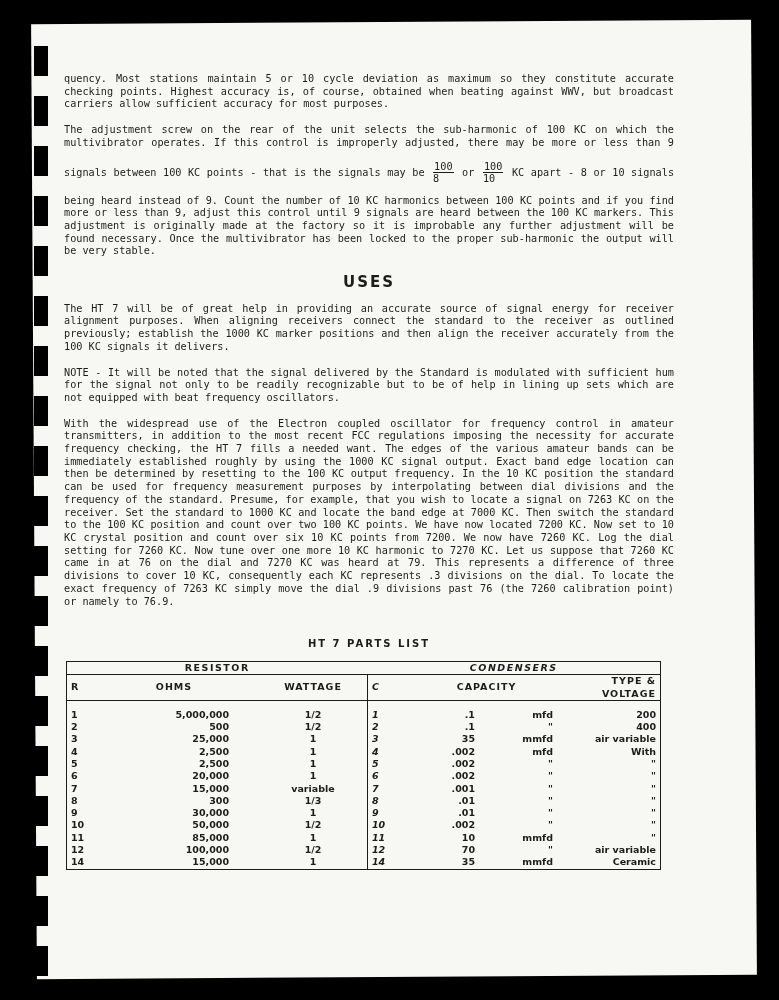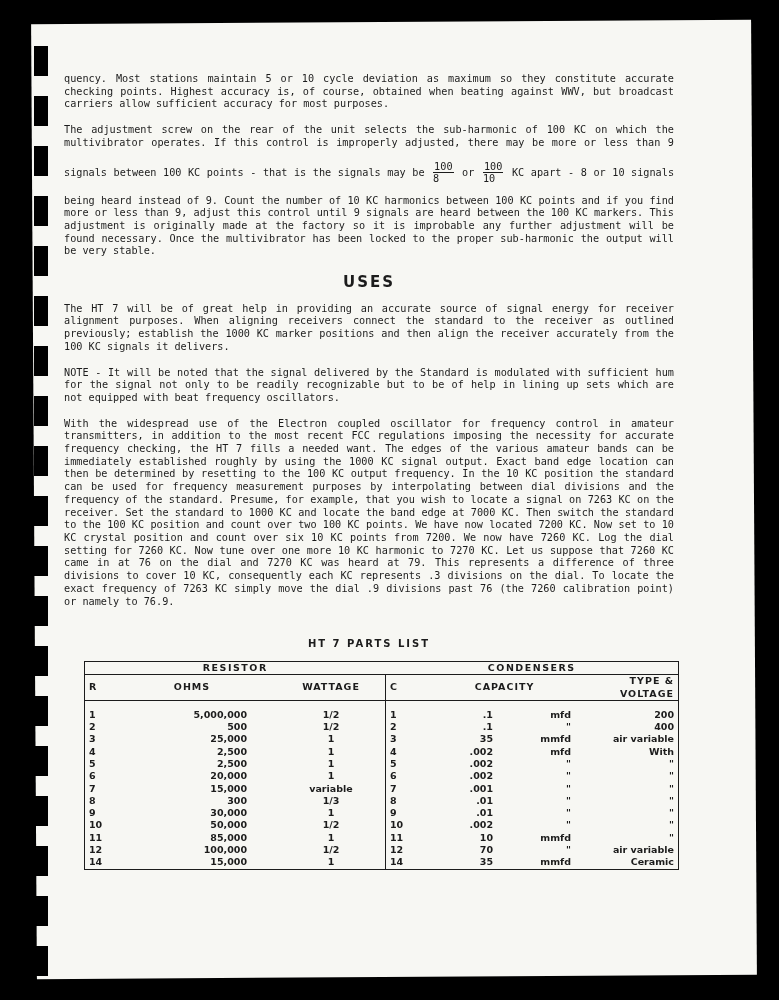--- a/index.html
+++ b/index.html
@@ -26,27 +26,27 @@
   .frac {
     display: inline-block; vertical-align: middle; text-align: left; line-height: 11px; margin: 11px 2px;
   }
   .frac .num { display: block; border-bottom: 1px solid #1c1c1c; padding: 0 1px; }
   .frac .den { display: block; }
   .parts-title {
     text-align: center; font-family: "DejaVu Sans", sans-serif; font-weight: bold;
     letter-spacing: 2px; font-size: 10px; margin: 30px 0 10px 0;
   }
   table.parts {
-    width: 595px; margin-left: 20px; border-collapse: collapse; border: 1.5px solid #1c1c1c;
+    width: 595px; margin-left: 2px; border-collapse: collapse; border: 1.5px solid #1c1c1c;
     font-family: "DejaVu Sans", sans-serif; font-weight: bold; font-size: 9.5px; line-height: 12.3px;
   }
   table.parts td, table.parts th { padding: 0 4px; }
   .grp-head th { font-weight: bold; letter-spacing: 1.5px; padding-top: 6px; }
   .col-head th { font-weight: bold; letter-spacing: 1px; border-top: 1px solid #1c1c1c; border-bottom: 1px solid #1c1c1c; padding: 1px 4px 3px; }
-  .sep { border-left: 1.5px solid #1c1c1c; }
+  .sep { border-left: 1.5px solid #1c1c1c; font-style: italic; }
   .spacer td { height: 8px; }
   .c-num { text-align: left; width: 40px; }
   .c-ohms { text-align: right; width: 110px; padding-right: 30px !important; }
   .c-watt { text-align: center; width: 100px; }
   .c-cnum { text-align: left; width: 40px; }
   .c-cap { text-align: right; width: 55px; }
   .c-unit { text-align: right; width: 70px; }
   .c-type { text-align: right; }
   .last td { padding-bottom: 4px; }
 </style>

